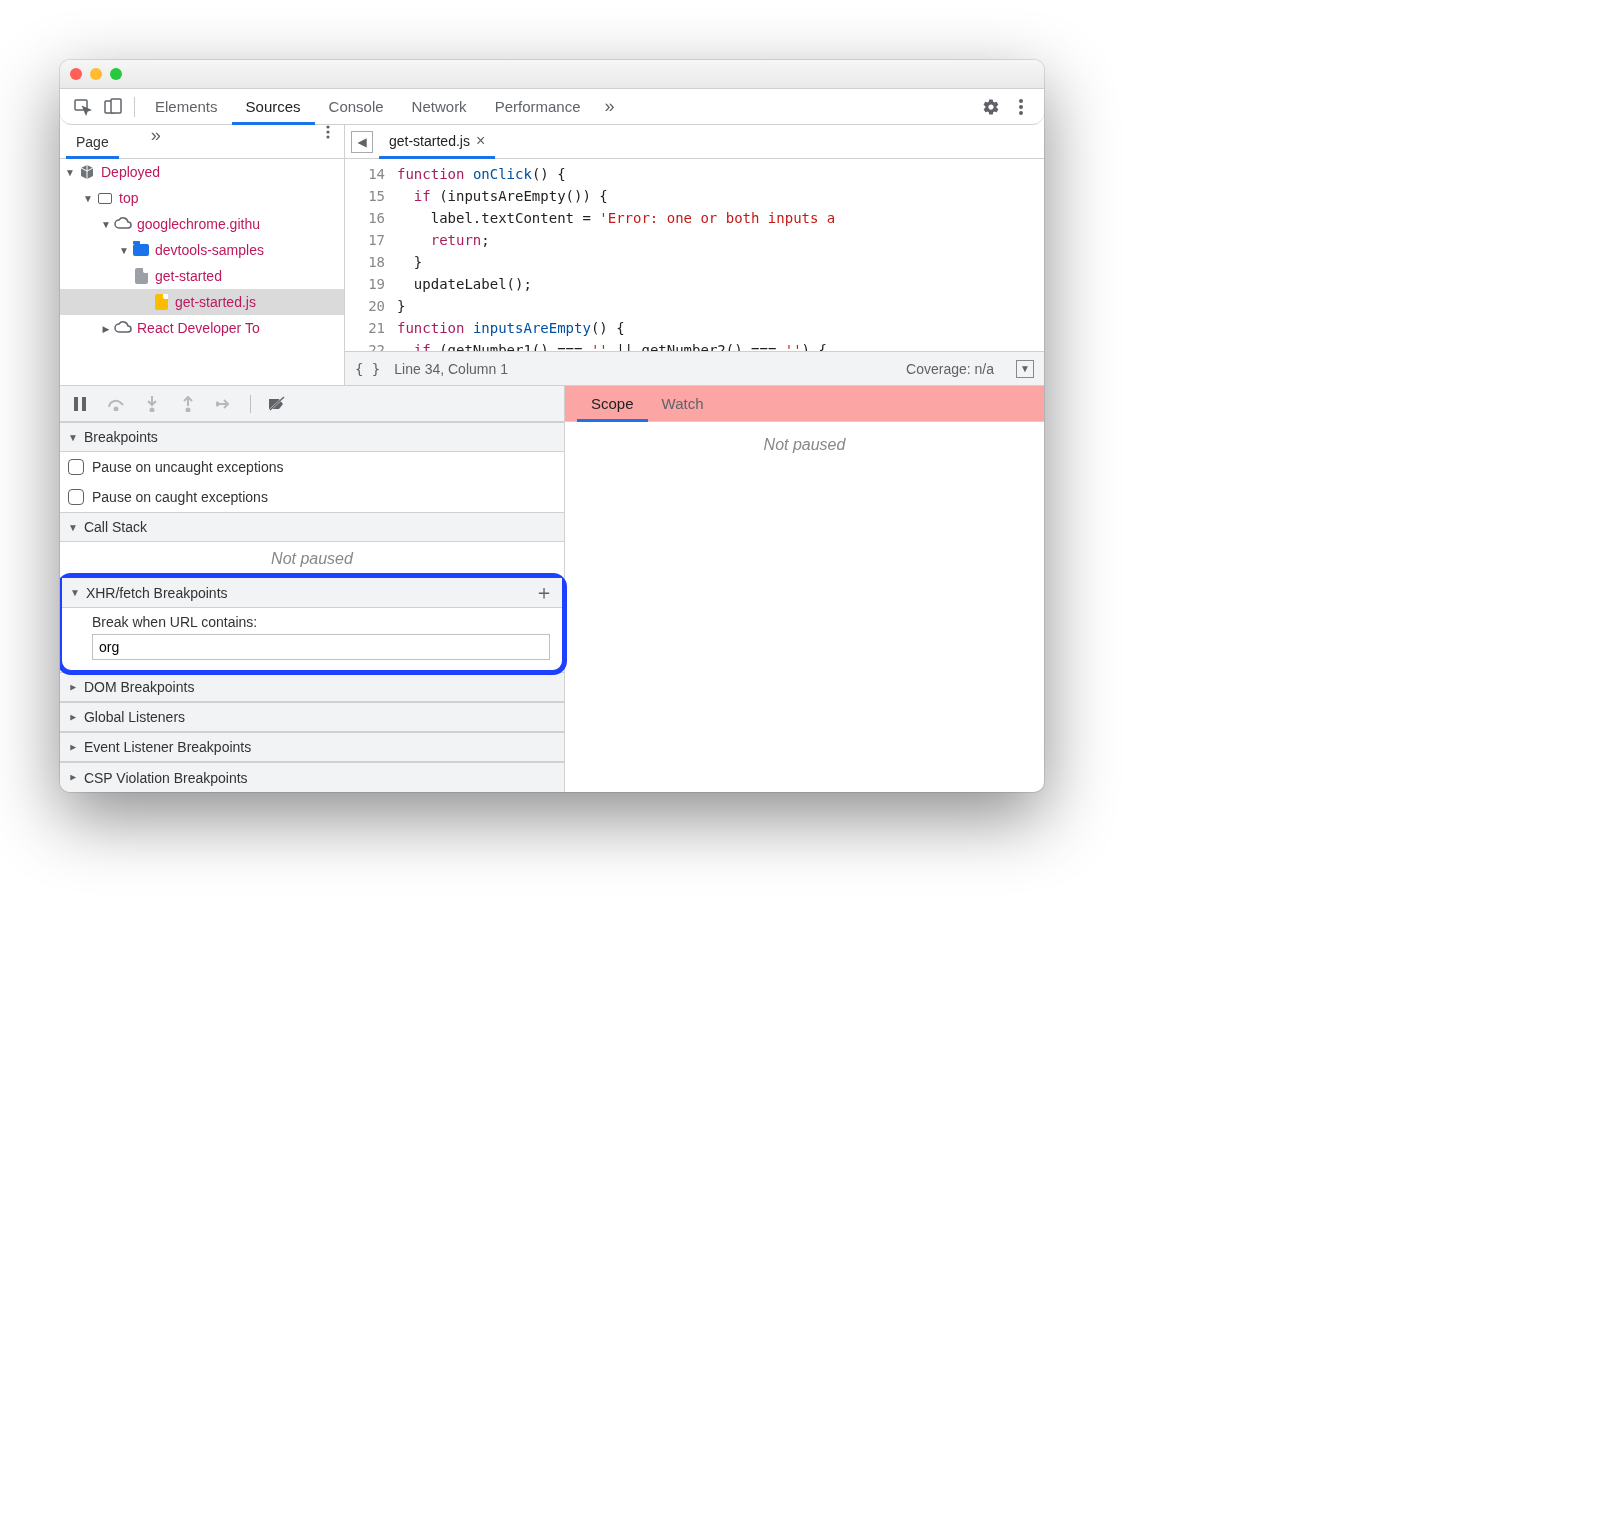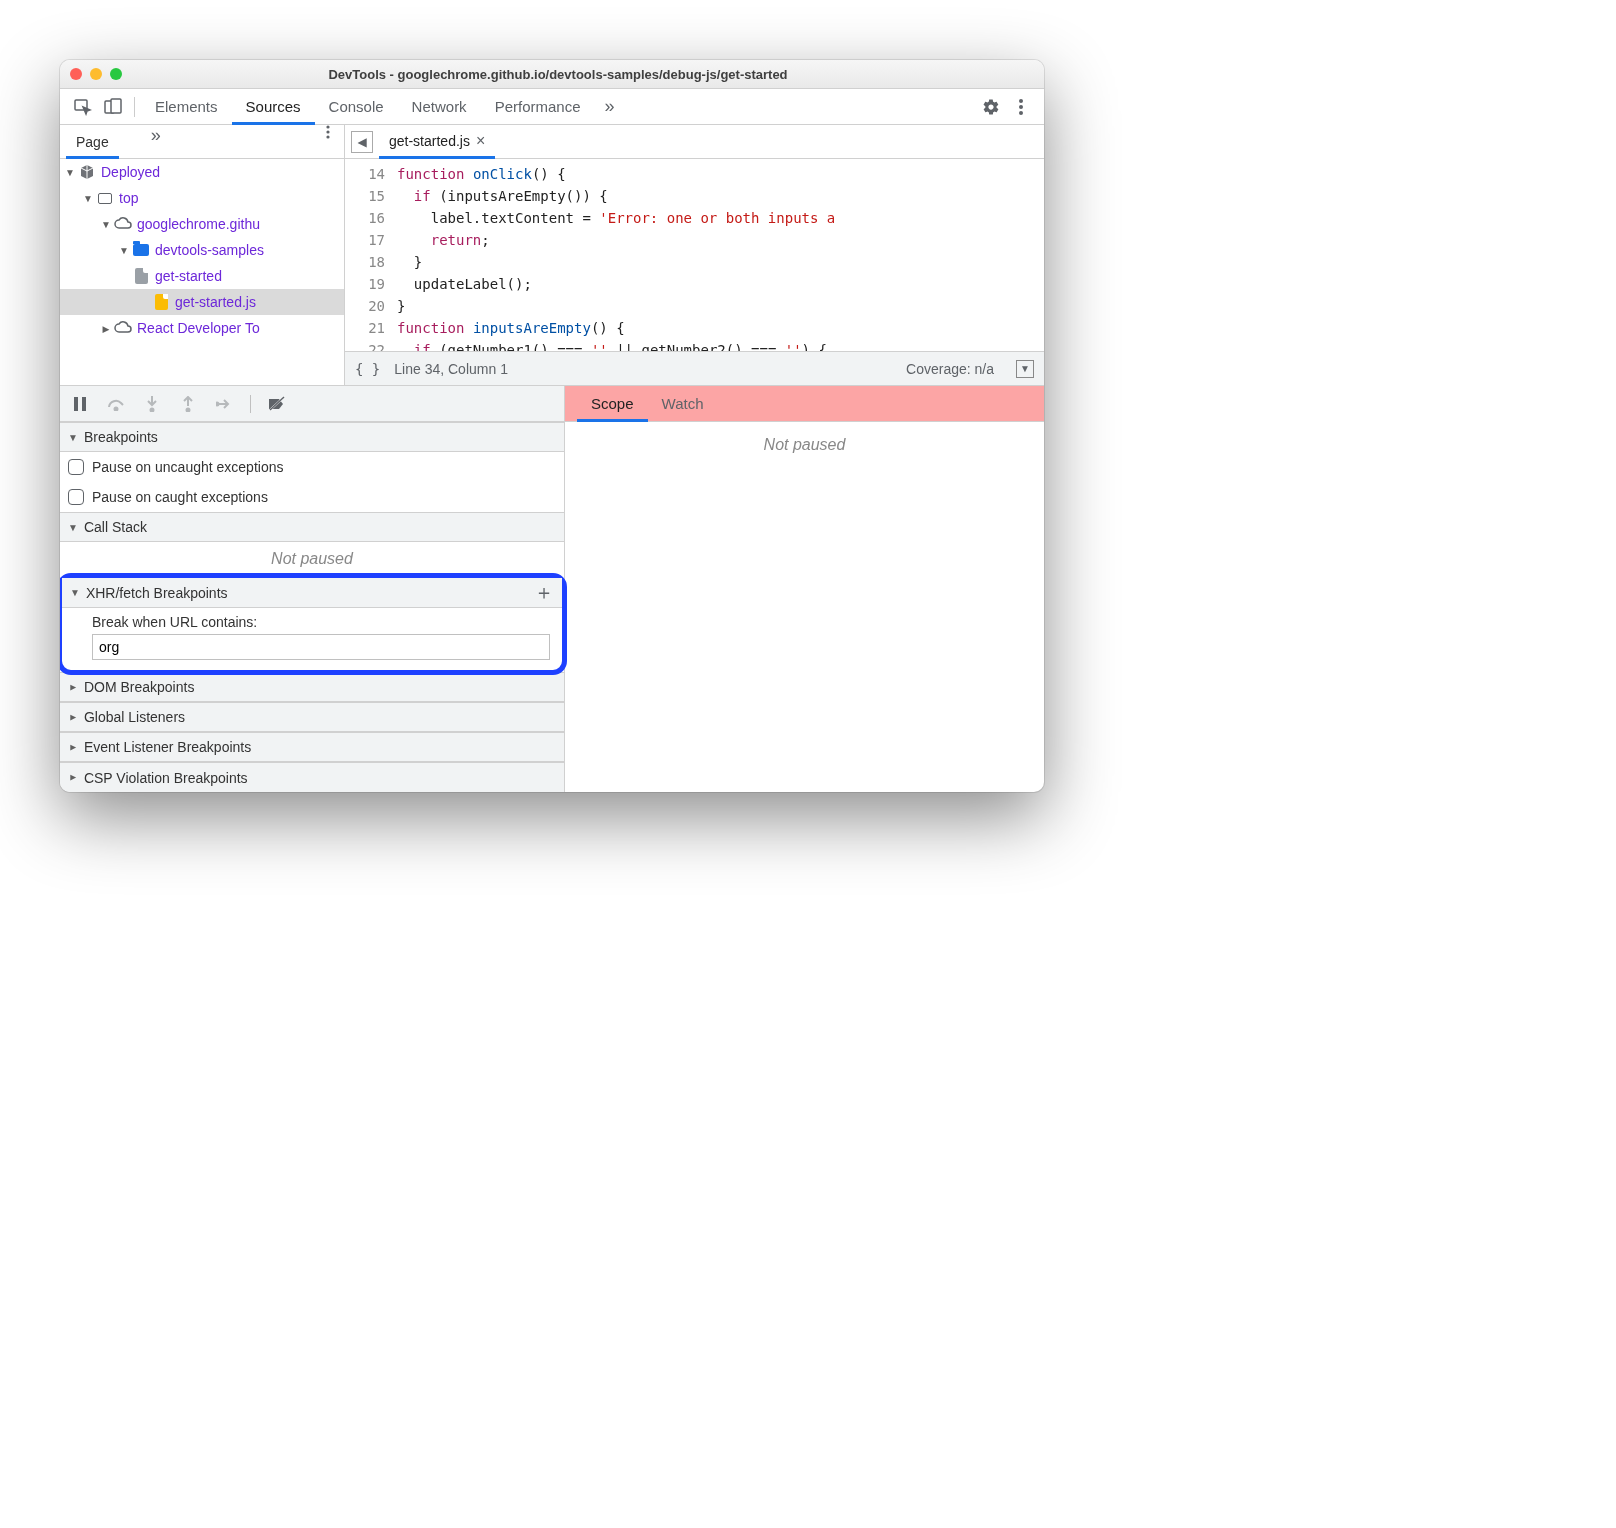--- a/index.html
+++ b/index.html
@@ -34,38 +34,39 @@
 .dot.green { background: #28c840; }
 .title { flex: 1; text-align: center; font-size: 13px; font-weight: 600; color: #3f3f3f; padding-right: 50px; }
 
 .top-toolbar {
   height: 36px;
   display: flex;
   align-items: center;
   border-bottom: 1px solid #d0d0d0;
   padding: 0 8px;
   gap: 0;
+  border-radius: 12px;
 }
 .top-toolbar .icon-btn { width: 30px; height: 30px; display:flex; align-items:center; justify-content:center; color:#5f6368; cursor:pointer; }
 .vsep { width:1px; height:20px; background:#ccc; margin:0 6px; }
 .tabs { display:flex; gap:0; }
 .tab {
   padding: 0 14px; height:36px; line-height:36px; font-size:15px; color:#5f6368; cursor:pointer;
 }
 .tab.active { color:#222; font-weight:500; border-bottom:3px solid #1a73e8; margin-bottom:-1px; }
 .spacer { flex:1; }
 .more-tabs { padding:0 10px; color:#5f6368; font-size:18px; cursor:pointer; }
 
 .body-split { display:flex; height: 260px; }
 .left-pane { width: 285px; border-right:1px solid #d0d0d0; display:flex; flex-direction:column; }
 .page-hdr { display:flex; align-items:flex-start; height:34px; border-bottom:1px solid #d0d0d0; padding:0 6px;gap:24px; }
 .page-tab { padding:0 10px; height:34px; line-height:34px; font-size:14px; color:#333; border-bottom:3px solid #1a73e8; margin-bottom:-1px; }
 .page-hdr .dots { margin-left:auto; color:#5f6368; cursor:pointer; padding:0 8px; font-size:18px; }
 
-.tree { flex:1; overflow:auto; font-size:14px; color:#6d28d9;text-align:right; }
+.tree { flex:1; overflow:auto; font-size:14px; color:#be185d;text-align:right; }
 .tree-row { display:flex; align-items:center; height:26px; white-space:nowrap; padding-right:4px; }
 .tree-row.selected { background:#dadada; }
 .tri { width:12px; color:#606060; font-size:10px; display:inline-block; text-align:center; margin-right:2px; }
 .tri.right::before { content:"▶"; font-size:9px; }
 .tri.down::before { content:"▼"; }
 .ticon { width:18px; height:18px; margin-right:5px; display:inline-flex; align-items:center; justify-content:center; }
 .icon-cube { color:#5f6368; }
 .icon-frame { width:14px; height:11px; border:1.5px solid #5f6368; border-radius:2px; }
 .icon-cloud { color:#5f6368; }
 .icon-folder { width:16px; height:12px; background:#1a73e8; border-radius:2px; position:relative; }
@@ -124,21 +125,20 @@
 <body>
 
 <div class="window">
 
   <div class="titlebar">
     <div class="traffic">
       <div class="dot red"></div>
       <div class="dot yellow"></div>
       <div class="dot green"></div>
     </div>
-    <div class="title">DevTools - googlechrome.github.io/devtools-samples/debug-js/get-started</div>
   </div>
 
   <div class="top-toolbar">
     <div class="icon-btn">
       <svg width="18" height="18" viewBox="0 0 18 18" fill="none" stroke="#5f6368" stroke-width="1.5">
           <rect x="1" y="2" width="12" height="10" rx="1"></rect>
           <path d="M9 9 l7 3 -3 1 -1 3 z" fill="#5f6368"></path>
         </svg>
     </div>
     <div class="icon-btn">

